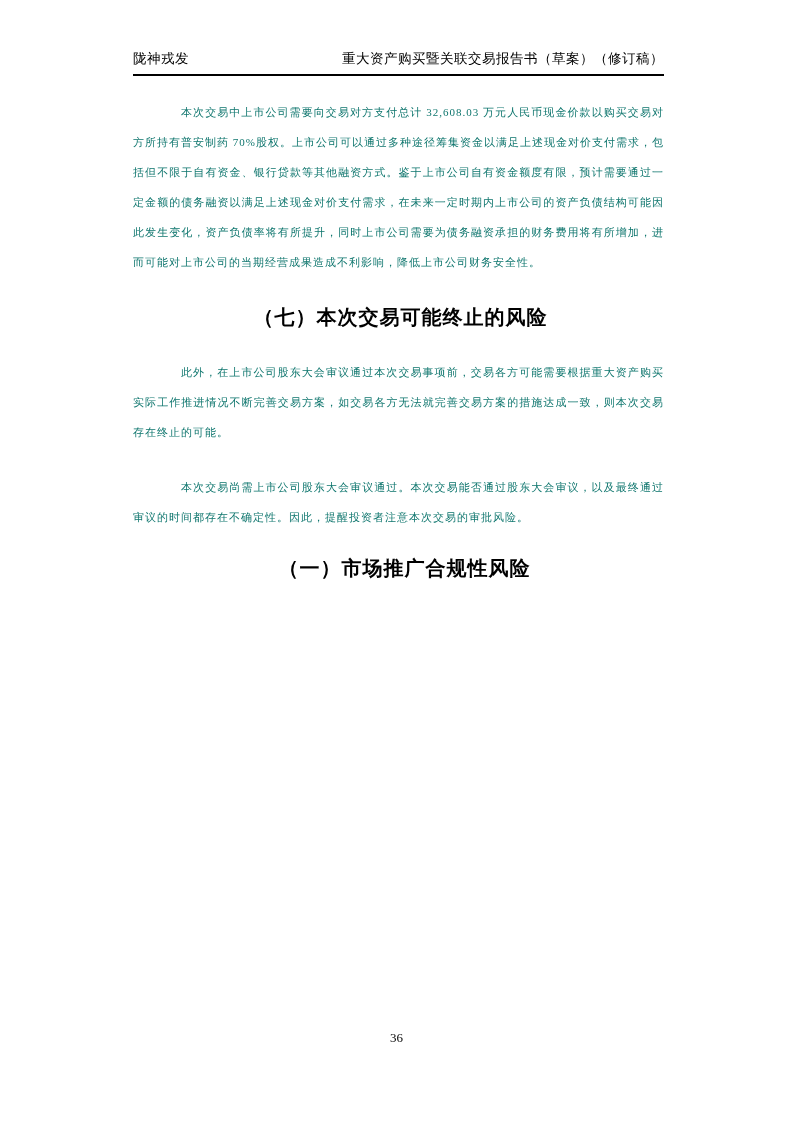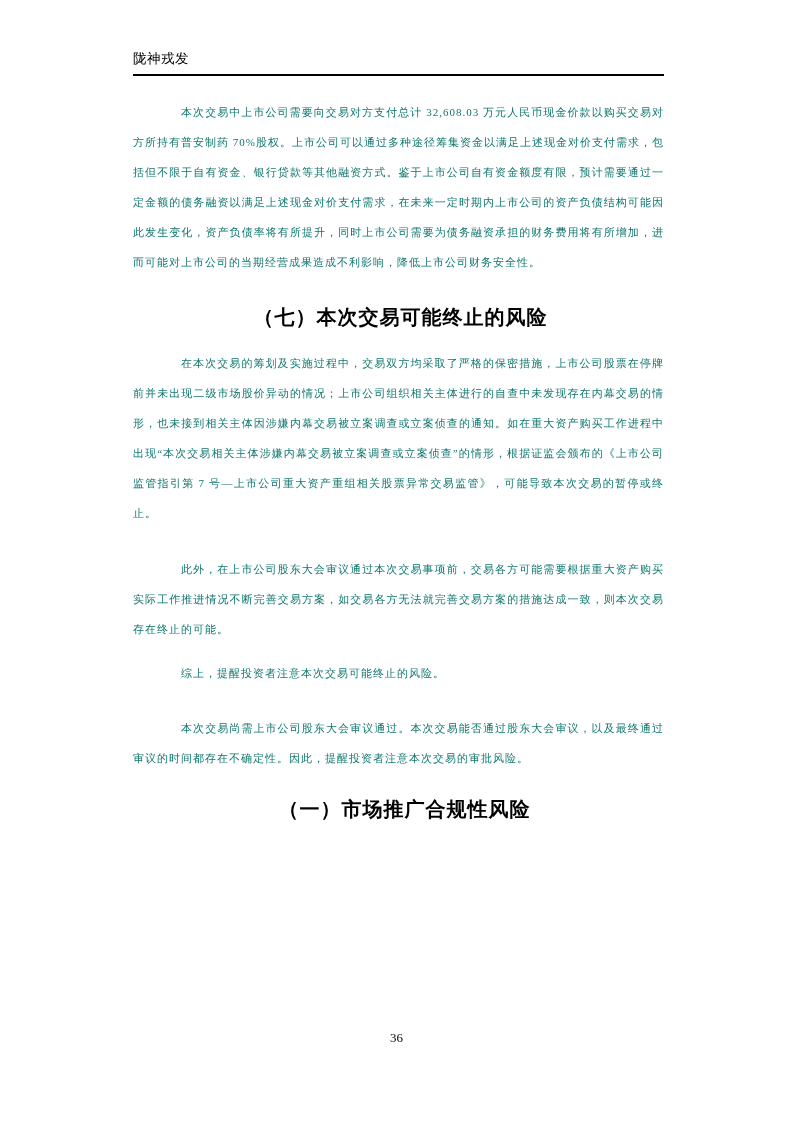--- a/index.html
+++ b/index.html
@@ -90,33 +90,32 @@
     color: #050505;
   }
 </style>
 </head>
 <body>
 
 <div class="page">
 
   <div class="header">
     <span class="left">陇神戎发</span>
+    <span class="right">重大资产购买暨关联交易报告书（草案）（修订稿）</span>
   </div>
 
   <div class="content">
 
     <p class="body-text p-intro">本次交易中上市公司需要向交易对方支付总计 32,608.03 万元人民币现金价款以购买交易对方所持有普安制药 70%股权。上市公司可以通过多种途径筹集资金以满足上述现金对价支付需求，包括但不限于自有资金、银行贷款等其他融资方式。鉴于上市公司自有资金额度有限，预计需要通过一定金额的债务融资以满足上述现金对价支付需求，在未来一定时期内上市公司的资产负债结构可能因此发生变化，资产负债率将有所提升，同时上市公司需要为债务融资承担的财务费用将有所增加，进而可能对上市公司的当期经营成果造成不利影响，降低上市公司财务安全性。</p>
 
     <h3 class="doc-heading h-sec7">（七）本次交易可能终止的风险</h3>
 
-    <p class="body-text p-conf">在本次交易的筹划及实施过程中，交易双方均采取了严格的保密措施，上市公司股票在停牌前并未出现二级市场股价异动的情况；上市公司组织相关主体进行的自查中未发现存在内幕交易的情形，也未接到相关主体因涉嫌内幕交易被立案调查或立案侦查的通知。如在重大资产购买工作进程中出现“本次交易相关主体涉嫌内幕交易被立案调查或立案侦查”的情形，根据证监会颁布的《上市公司监管指引第 7 号—上市公司重大资产重组相关股票异常交易监管》，可能导致本次交易的暂停或终止。</p>
 
     <p class="body-text p-scheme">此外，在上市公司股东大会审议通过本次交易事项前，交易各方可能需要根据重大资产购买实际工作推进情况不断完善交易方案，如交易各方无法就完善交易方案的措施达成一致，则本次交易存在终止的可能。</p>
 
-    <p class="body-text p-summary">综上，提醒投资者注意本次交易可能终止的风险。</p>
 
 
     <p class="body-text p-approval">本次交易尚需上市公司股东大会审议通过。本次交易能否通过股东大会审议，以及最终通过审议的时间都存在不确定性。因此，提醒投资者注意本次交易的审批风险。</p>
 
 
     <h3 class="doc-heading h-sec21">（一）市场推广合规性风险</h3>
 
   </div>
 
   <div class="footer">

